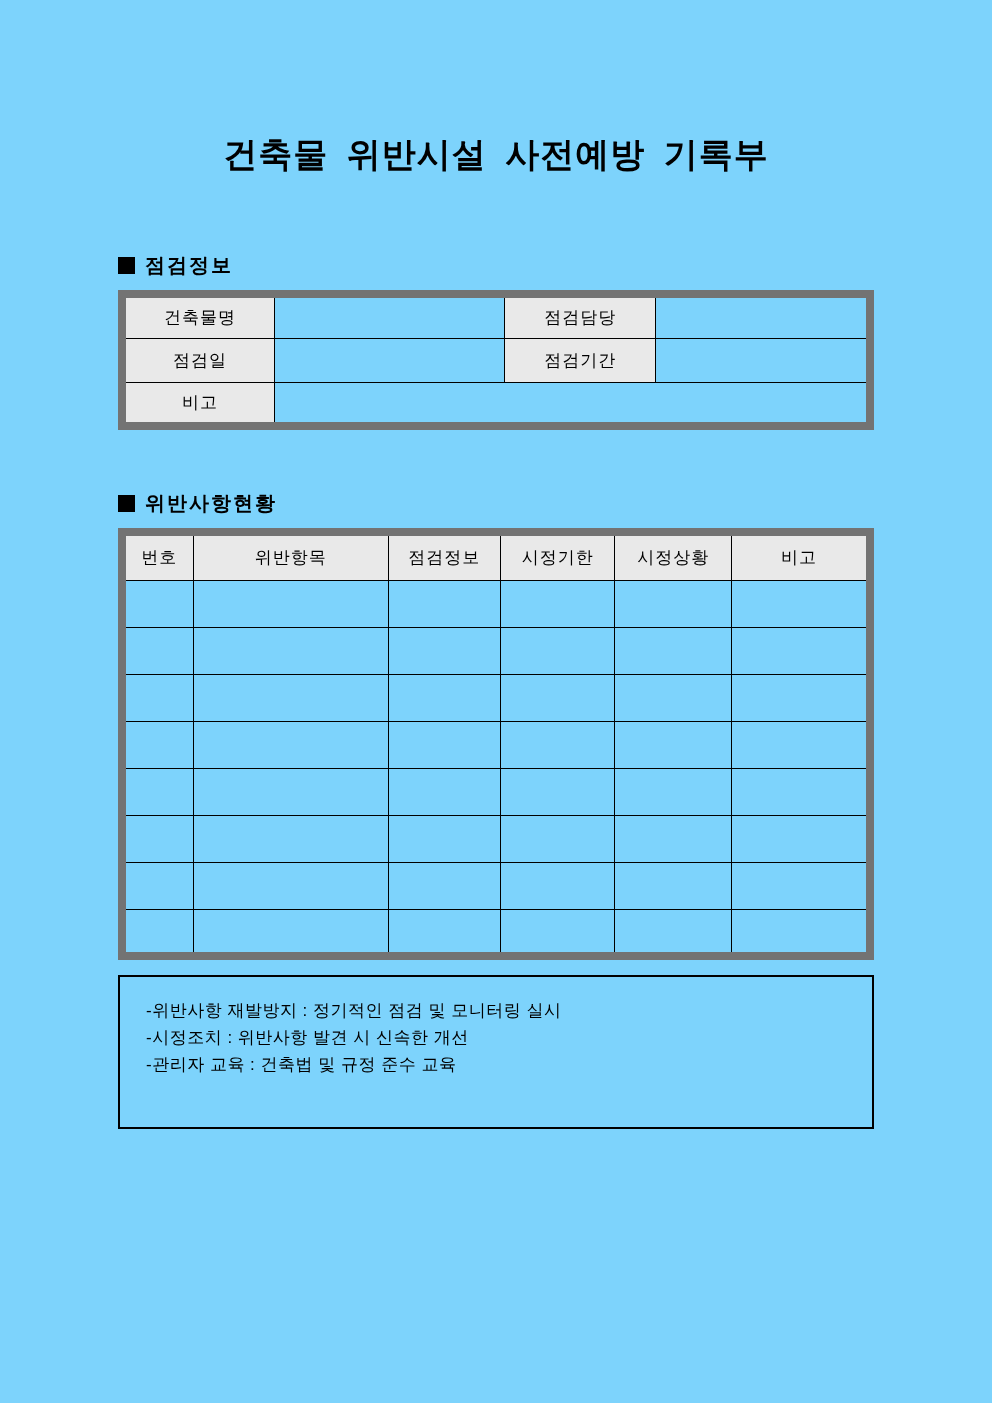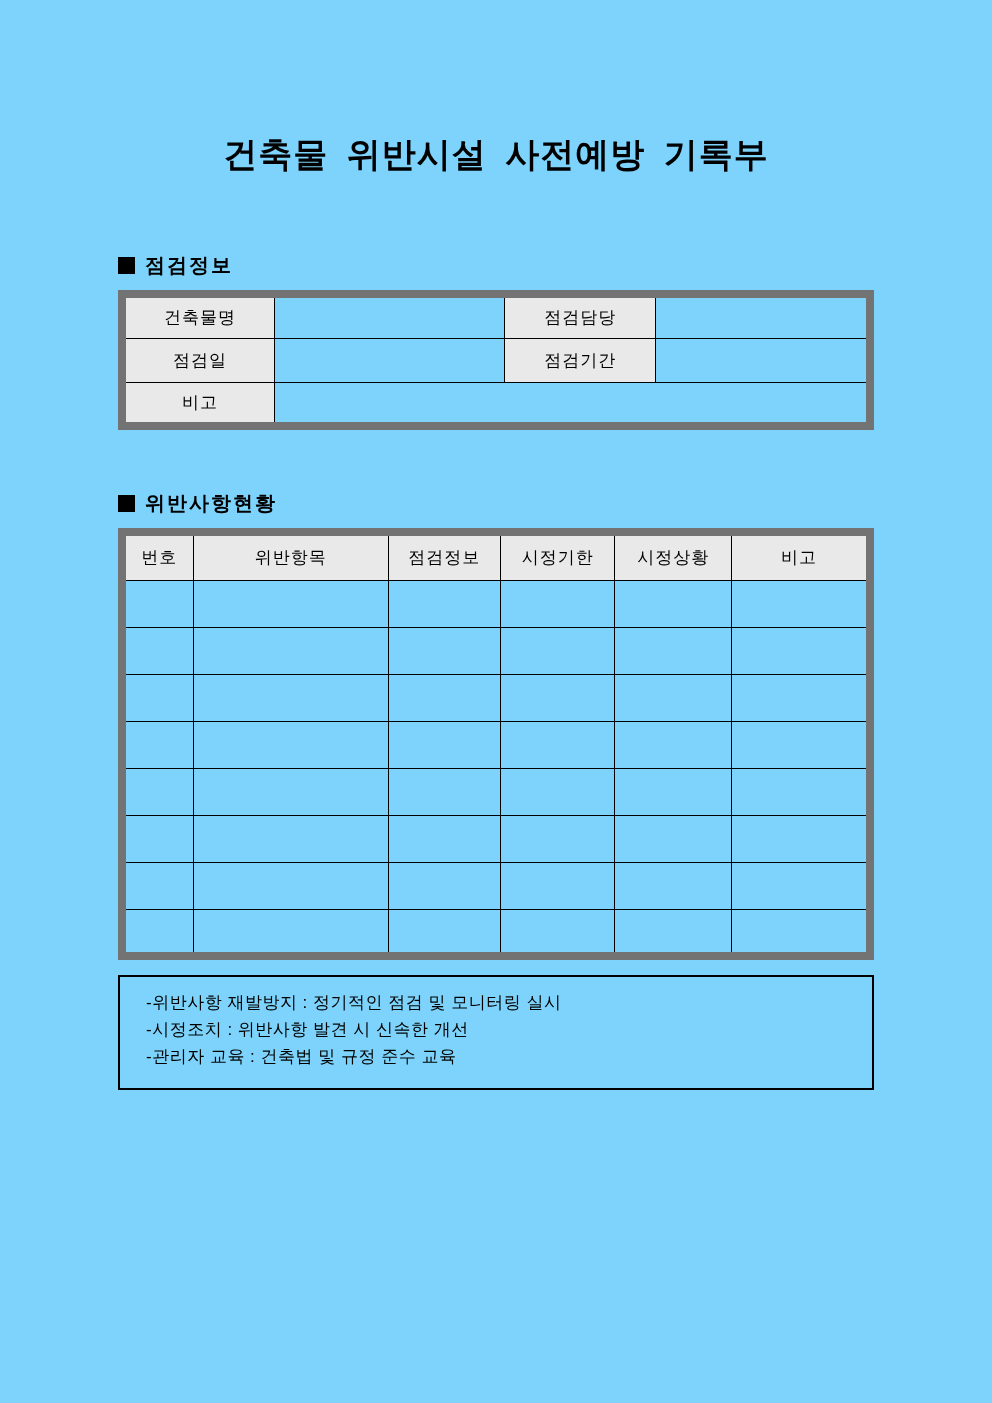--- a/index.html
+++ b/index.html
@@ -68,23 +68,23 @@
   }
   .label-cell, .head-cell {
     background: #e9e9e9;
   }
   .info-table tr { height: 44px; }
   .violation-table thead tr { height: 48px; }
   .violation-table tbody tr { height: 47px; }
 
   .prevention-box {
     margin-top: 15px;
-    height: 115px;
+    height: 154px;
     border: 2px solid #000000;
-    padding: 12px 26px;
+    padding: 20px 26px;
   }
   .prevention-box .line {
     font-size: 17px;
     line-height: 27px;
     letter-spacing: 0.5px;
     white-space: pre;
   }
 </style>
 </head>
 <body>

